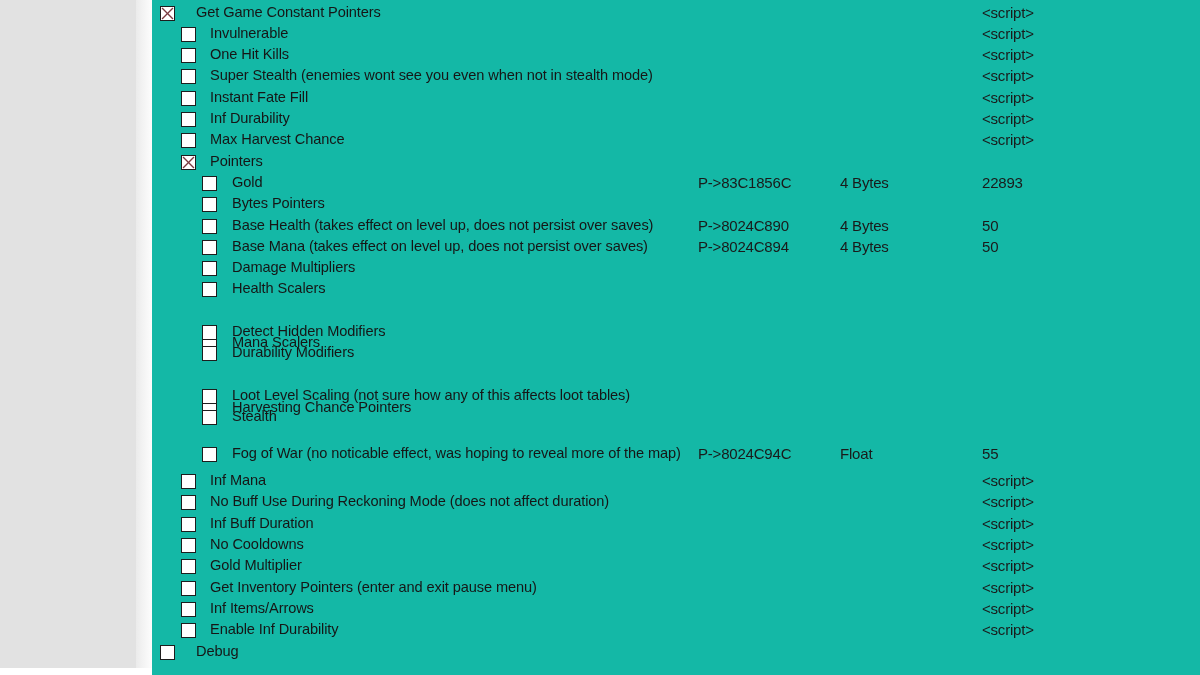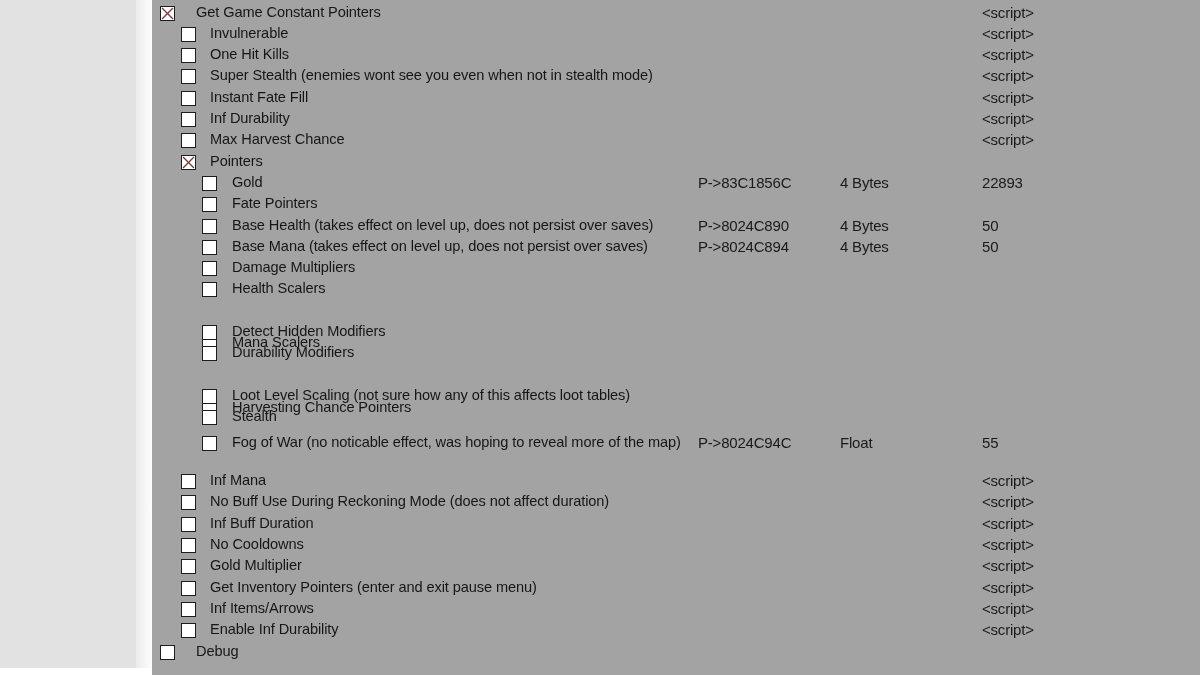--- a/index.html
+++ b/index.html
@@ -34,21 +34,21 @@
     background: linear-gradient(to right, #ebebeb 0%, #f6f6f6 60%, #fdfdfd 100%);
   }
 
   
   #tree {
     position: absolute;
     left: 152px;
     top: 0;
     width: 1048px;
     height: 675px;
-    background: #a3a3a3;
+    background: #14b8a6;
   }
 
   .row {
     position: absolute;
     left: 0;
     width: 1048px;
     height: 21.3px;
     white-space: nowrap;
   }
 
@@ -155,21 +155,21 @@
     </div>
     <div class="row" style="top: 172.9px;">
       <div class="cb lvl3"></div>
       <span class="desc lvl3">Gold</span>
       <span class="addr">P-&gt;83C1856C</span>
       <span class="type">4 Bytes</span>
       <span class="val">22893</span>
     </div>
     <div class="row" style="top: 194.2px;">
       <div class="cb lvl3"></div>
-      <span class="desc lvl3">Fate Pointers</span>
+      <span class="desc lvl3">Bytes Pointers</span>
     </div>
     <div class="row" style="top: 215.5px;">
       <div class="cb lvl3"></div>
       <span class="desc lvl3">Base Health (takes effect on level up, does not persist over saves)</span>
       <span class="addr">P-&gt;8024C890</span>
       <span class="type">4 Bytes</span>
       <span class="val">50</span>
     </div>
     <div class="row" style="top: 236.8px;">
       <div class="cb lvl3"></div>
@@ -203,21 +203,21 @@
       <span class="desc lvl3">Harvesting Chance Pointers</span>
     </div>
     <div class="row" style="top: 385.9px;">
       <div class="cb lvl3"></div>
       <span class="desc lvl3">Loot Level Scaling (not sure how any of this affects loot tables)</span>
     </div>
     <div class="row" style="top: 407.2px;">
       <div class="cb lvl3"></div>
       <span class="desc lvl3">Stealth</span>
     </div>
-    <div class="row" style="top: 433px;">
+    <div class="row" style="top: 444px;">
       <div class="cb lvl3"></div>
       <span class="desc lvl3">Fog of War (no noticable effect, was hoping to reveal more of the map)</span>
       <span class="addr">P-&gt;8024C94C</span>
       <span class="type">Float</span>
       <span class="val">55</span>
     </div>
     <div class="row" style="top: 471.1px; text-align: right;">
       <div class="cb lvl2"></div>
       <span class="desc lvl2">Inf Mana</span>
       <span class="val">&lt;script&gt;</span>

